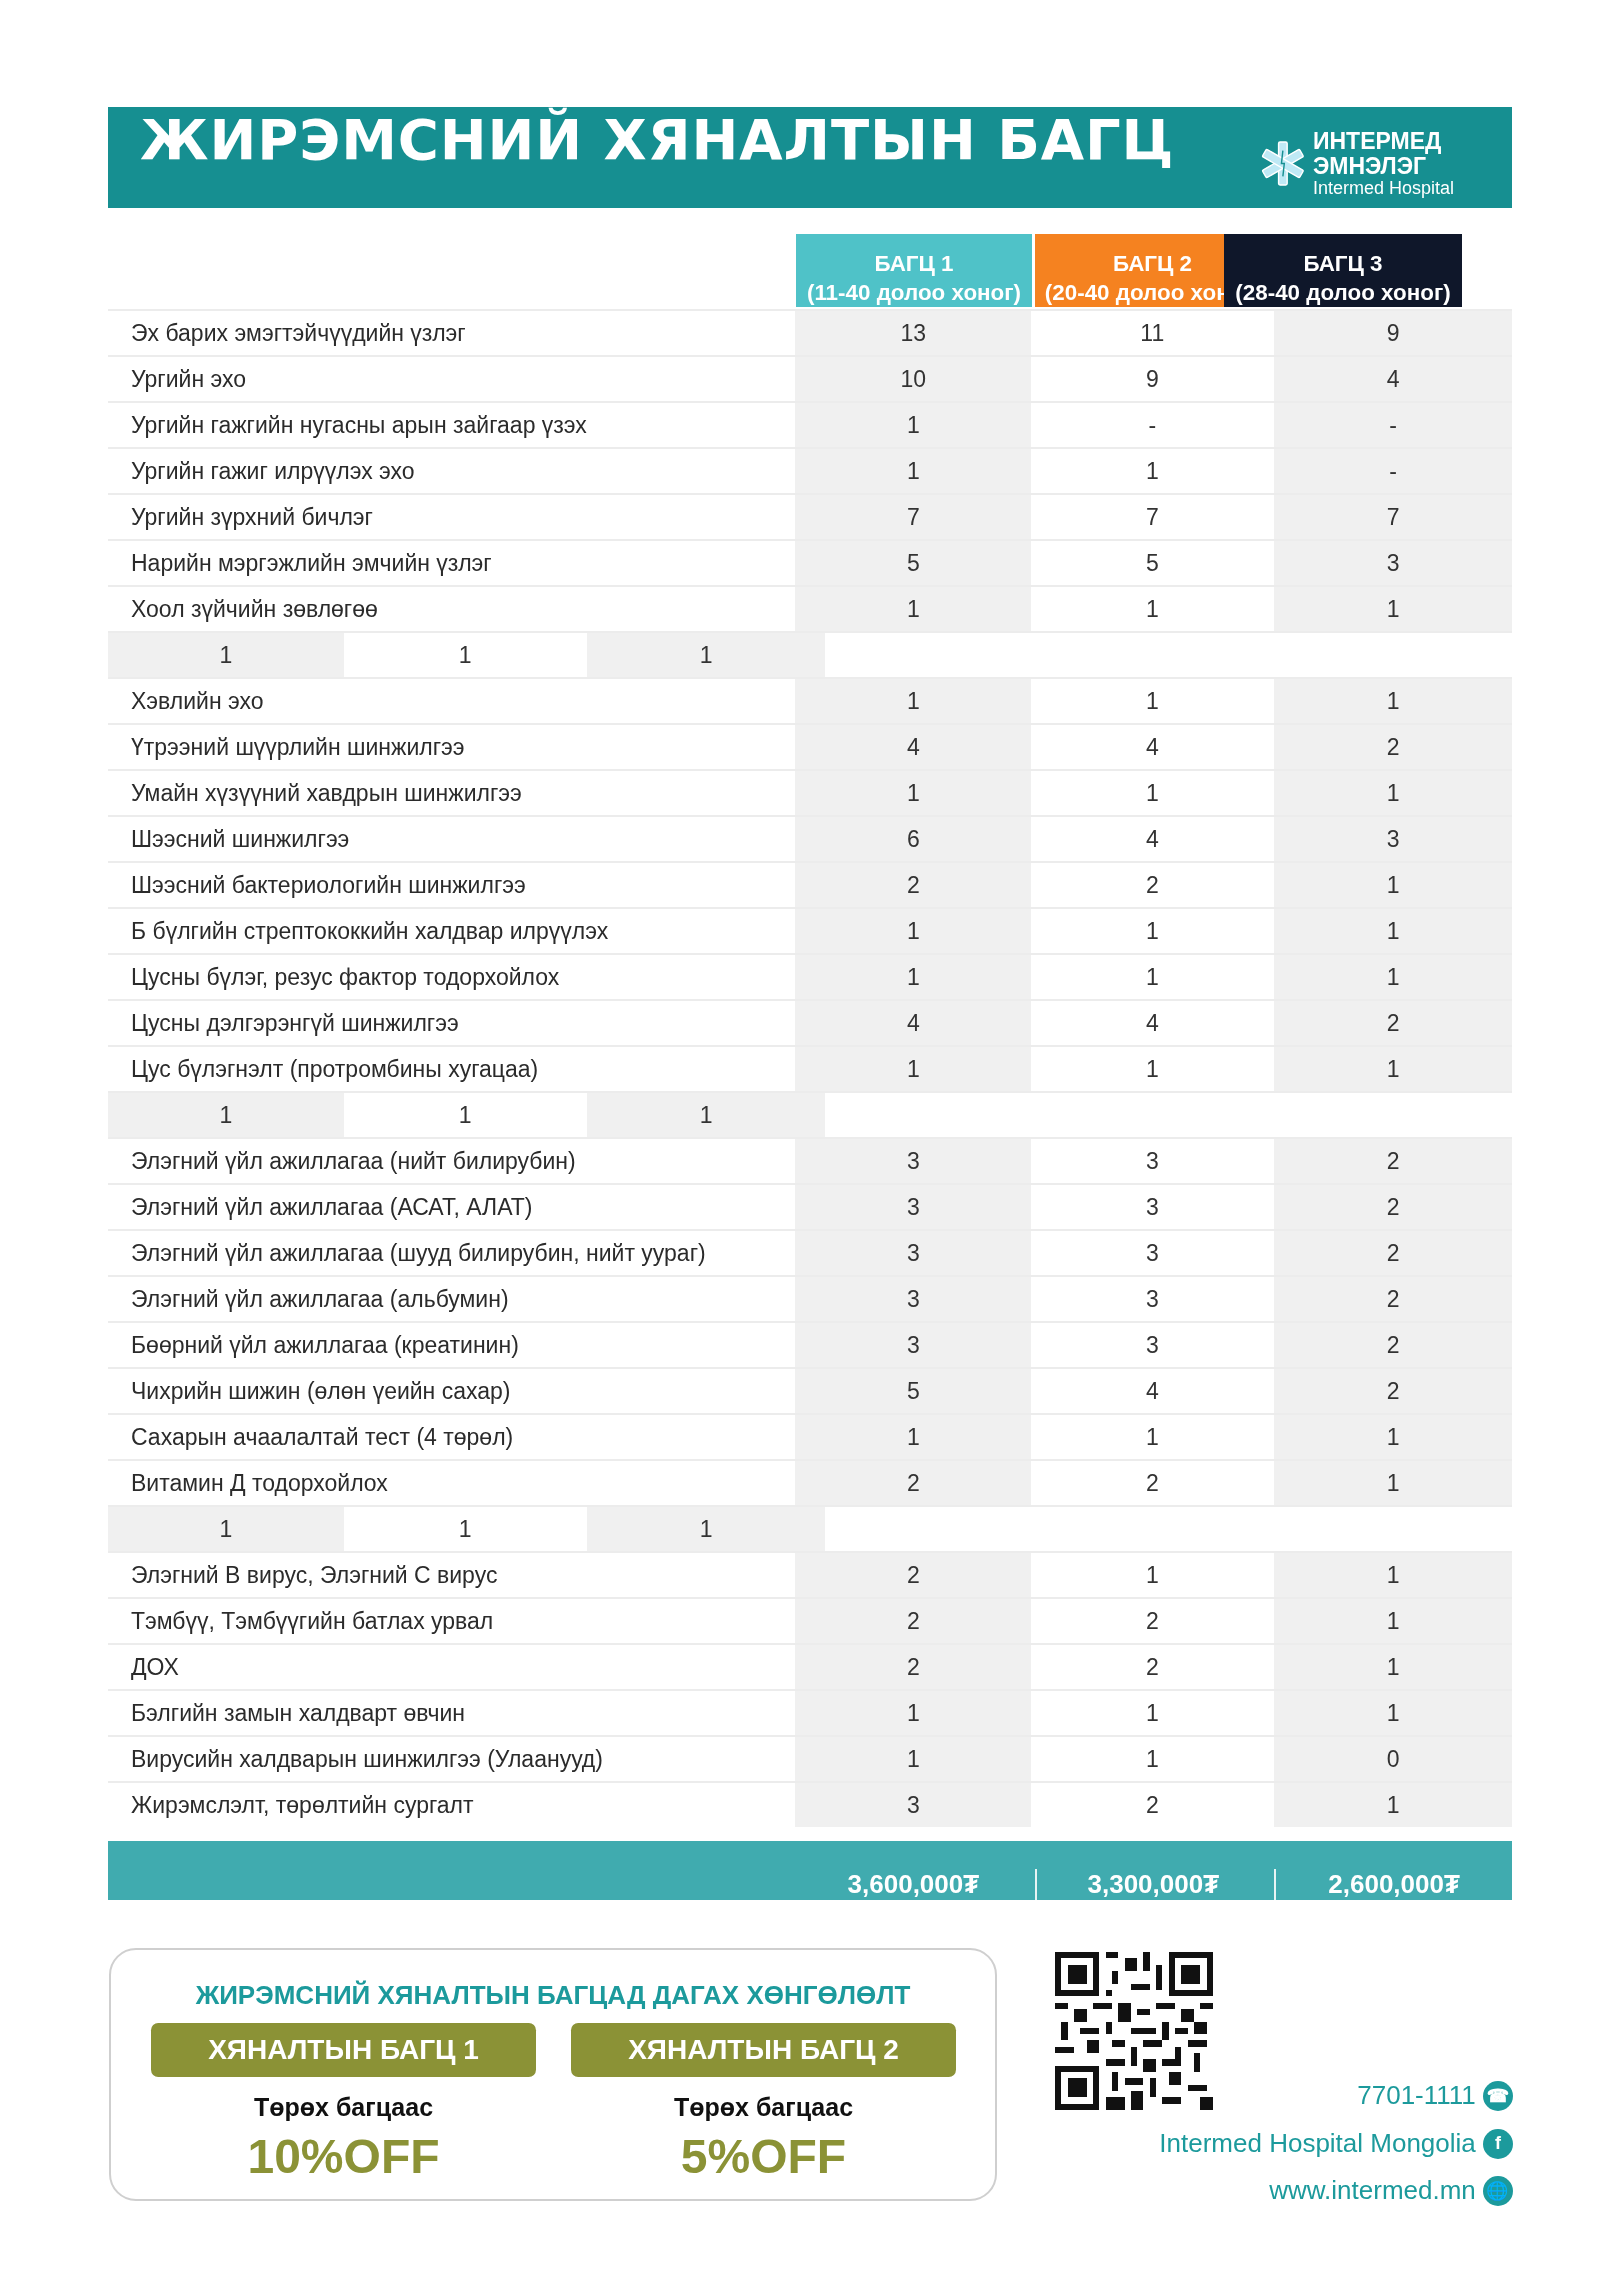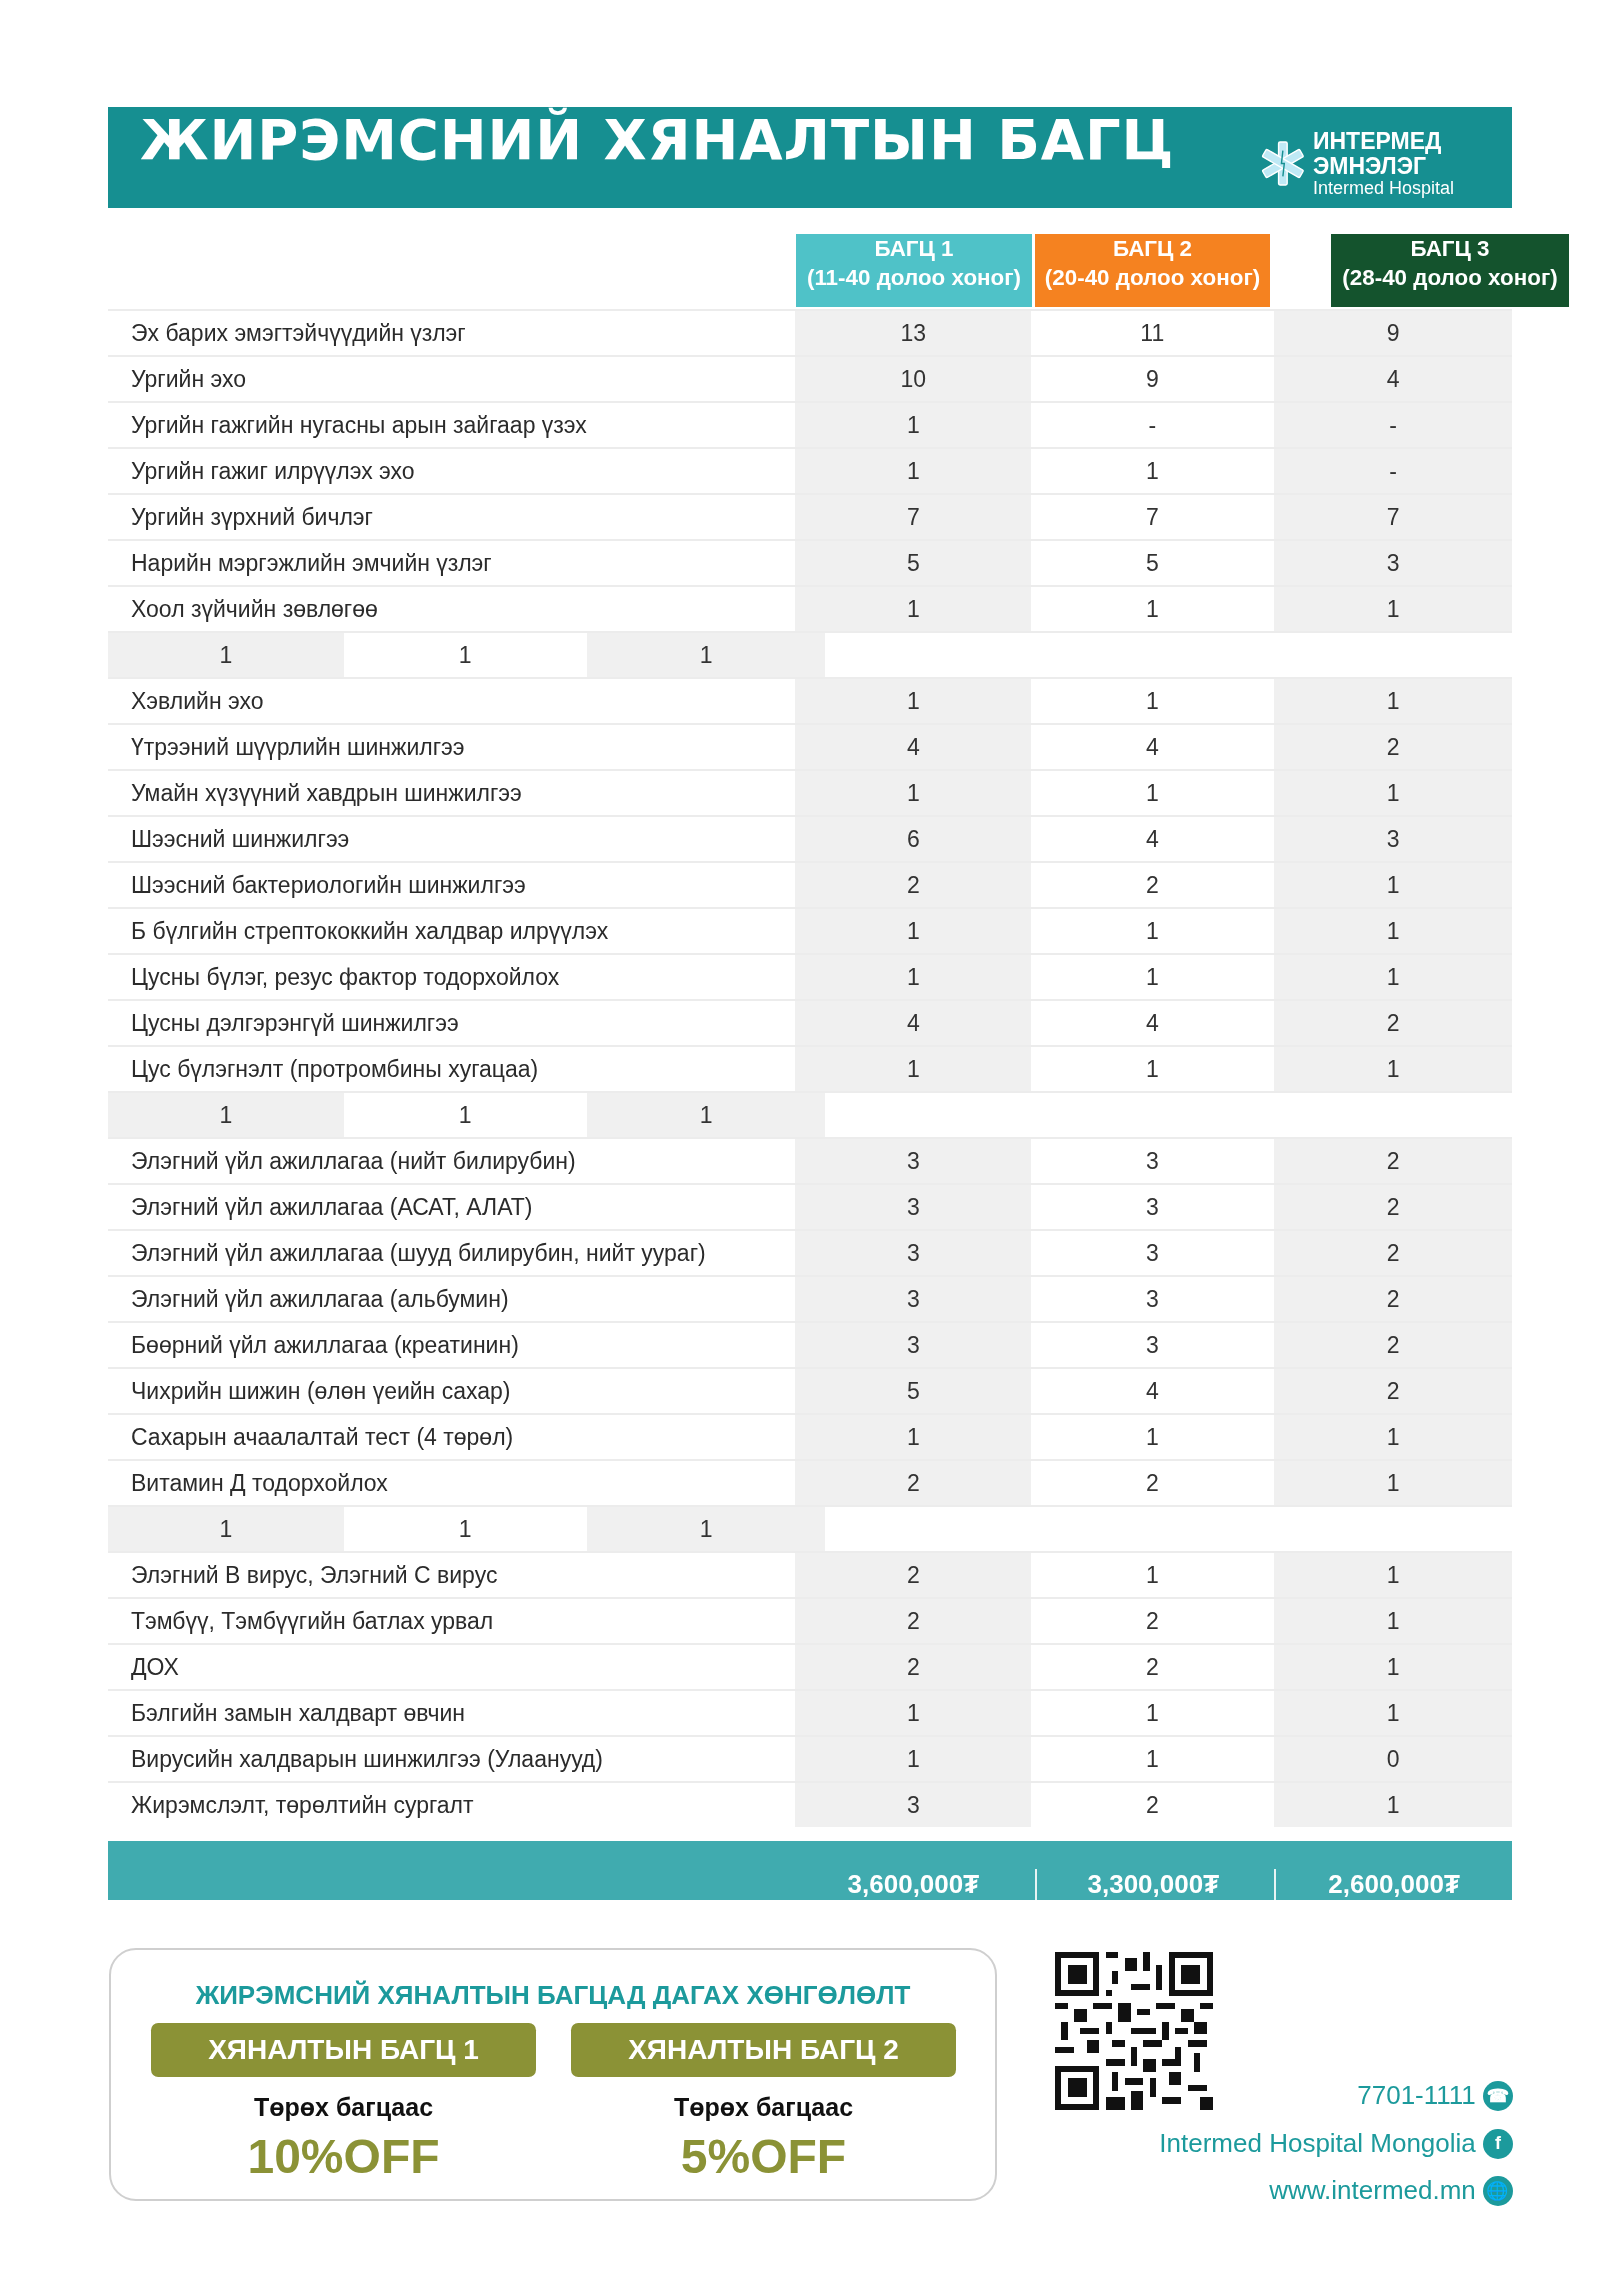--- a/index.html
+++ b/index.html
@@ -10,24 +10,24 @@
   .banner-title { color:#fff; font-weight:bold; font-size:56px; margin-left:32px; letter-spacing:0.9px;
                   font-family:"DejaVu Sans", sans-serif; }
   .logo { position:absolute; left:1152px; top:21.5px; display:flex; align-items:center; }
   .logo svg { width:57px; height:57px; }
   .logo-text { margin-left:7.2px; color:#fff; }
   .logo-name { font-weight:bold; font-size:23px; line-height:25px; }
   .logo-sub { font-size:18px; line-height:19.7px; }
 
   .thead { position:absolute; top:234px; height:73px; color:#fff; text-align:center;
            font-weight:bold; font-size:22.4px; line-height:29px; display:flex; flex-direction:column;
-           justify-content:flex-start; }
+           justify-content:flex-end; }
   .th1 { left:796px; width:236px; background:#4fc2c8; }
   .th2 { left:1035px; width:235px; background:#f58220; }
-  .th3 { left:1331px; width:238px; background:#14532d; }
+  .th3 { left:1224px; width:238px; background:#0f172a; }
 
   .rows { position:absolute; left:108px; top:309px; width:1404px; }
   .row { height:46px; display:flex; border-top:2.7px solid #ececec; box-sizing:border-box; }
   .row .label { width:688px; padding-left:23px; box-sizing:border-box; font-size:23px;
                 display:flex; align-items:center; color:#2b2b2b; }
   .row .cell { background:#f0f0f0; display:flex; align-items:center; justify-content:center;
                font-size:23px; color:#333; }
   .row .c1 { width:236px; }
   .row .c2 { width:235px; margin-left:3.6px; background:#ffffff; }
   .row .c3 { width:238px; margin-left:4.5px; }

